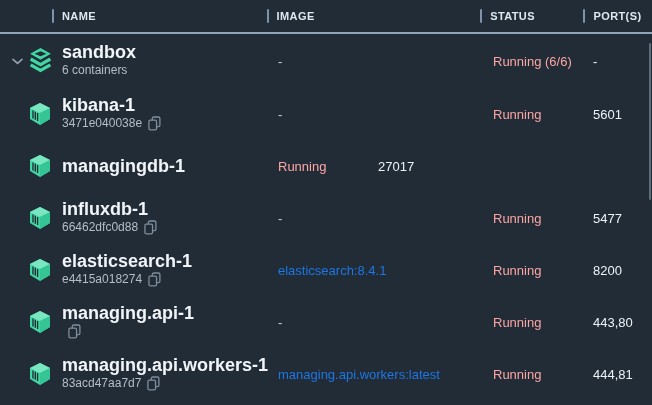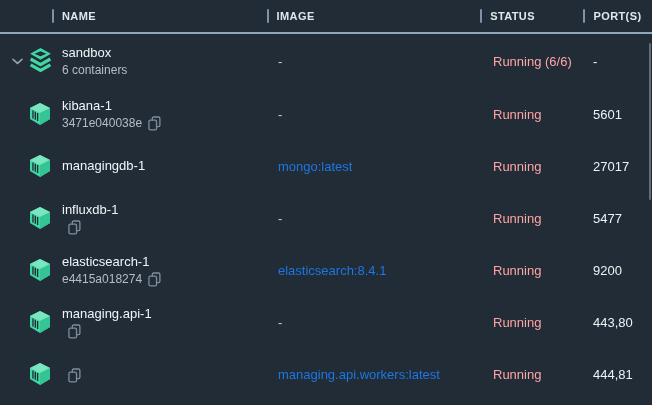--- a/index.html
+++ b/index.html
@@ -65,21 +65,21 @@
   }
   .group-row .chevron{visibility:visible;}
   .row-icon{
     width:26px;height:28px;margin-left:3px;flex:0 0 auto;
     display:flex;align-items:center;justify-content:center;
   }
   .row-icon .stack{display:none;}
   .group-row .row-icon .stack{display:block;}
   .name-text{margin-left:9px;min-width:0;}
   .row-title{
-    font-size:13px;font-weight:normal;color:var(--title);
+    font-size:18px;font-weight:bold;color:var(--title);
     line-height:16px;white-space:nowrap;
   }
   .row-sub{
     display:flex;align-items:center;
     font-size:12px;color:var(--sub);line-height:15px;margin-top:2px;
     white-space:nowrap;
   }
   .copy{margin-left:6px;display:flex;align-items:center;cursor:pointer;}
   .image-cell{width:215px;padding-left:10px;white-space:nowrap;overflow:hidden;}
   .image-cell.link{color:var(--link);cursor:pointer;}
@@ -193,21 +193,20 @@
           <polygon points="12,1 22,6 22,17 12,23 2,17 2,6" fill="var(--teal)"></polygon>
           <polygon points="12,1 22,6 12,11 2,6" fill="var(--teal-light)"></polygon>
           <polygon points="12,11 22,6 22,17 12,23" fill="var(--teal-dark)"></polygon>
           <path d="M5 8.6 V16.5 M7.3 9.8 V17.8 M9.6 11 V19.1" stroke="#1c2630" stroke-width="1.3"></path>
         </svg>
       </span>
       <span class="name-text">
         <span class="row-title">managingdb-1</span>
       </span>
     </div>
-    <div class="cell image-cell link">mongo:latest</div>
     <div class="cell status-cell">Running</div>
     <div class="cell ports-cell">27017</div>
   </div>
 
   <div class="row">
     <div class="cell name-cell">
       <span class="chevron">
         <svg width="11" height="7" viewBox="0 0 11 7">
               <path d="M1 1.3 L5.5 5.4 L10 1.3" stroke="#94a1ae" stroke-width="1.6" fill="none" stroke-linecap="round"></path>
             </svg>
@@ -217,20 +216,21 @@
         <svg class="cube" width="24" height="24" viewBox="0 0 24 24">
           <polygon points="12,1 22,6 22,17 12,23 2,17 2,6" fill="var(--teal)"></polygon>
           <polygon points="12,1 22,6 12,11 2,6" fill="var(--teal-light)"></polygon>
           <polygon points="12,11 22,6 22,17 12,23" fill="var(--teal-dark)"></polygon>
           <path d="M5 8.6 V16.5 M7.3 9.8 V17.8 M9.6 11 V19.1" stroke="#1c2630" stroke-width="1.3"></path>
         </svg>
       </span>
       <span class="name-text">
         <span class="row-title">influxdb-1</span>
         <span class="row-sub">
+          <span class="sub-text">66462dfc0d88</span>
           <span class="copy">
             <svg width="13" height="15" viewBox="0 0 14 16">
               <rect x="4.6" y="1" width="8.2" height="10.4" rx="1.5" fill="none" stroke="var(--icon-line)" stroke-width="1.4"></rect>
               <rect x="1" y="4.4" width="8.2" height="10.4" rx="1.5" fill="var(--bg)" stroke="var(--icon-line)" stroke-width="1.4"></rect>
             </svg>
           </span>
         </span>
       </span>
     </div>
     <div class="cell image-cell">-</div>
@@ -262,21 +262,21 @@
             <svg width="13" height="15" viewBox="0 0 14 16">
               <rect x="4.6" y="1" width="8.2" height="10.4" rx="1.5" fill="none" stroke="var(--icon-line)" stroke-width="1.4"></rect>
               <rect x="1" y="4.4" width="8.2" height="10.4" rx="1.5" fill="var(--bg)" stroke="var(--icon-line)" stroke-width="1.4"></rect>
             </svg>
           </span>
         </span>
       </span>
     </div>
     <div class="cell image-cell link">elasticsearch:8.4.1</div>
     <div class="cell status-cell">Running</div>
-    <div class="cell ports-cell">9200</div>
+    <div class="cell ports-cell">8200</div>
   </div>
 
   <div class="row">
     <div class="cell name-cell">
       <span class="chevron">
         <svg width="11" height="7" viewBox="0 0 11 7">
               <path d="M1 1.3 L5.5 5.4 L10 1.3" stroke="#94a1ae" stroke-width="1.6" fill="none" stroke-linecap="round"></path>
             </svg>
       </span>
       <span class="row-icon">
@@ -315,21 +315,23 @@
       <span class="row-icon">
 
         <svg class="cube" width="24" height="24" viewBox="0 0 24 24">
           <polygon points="12,1 22,6 22,17 12,23 2,17 2,6" fill="var(--teal)"></polygon>
           <polygon points="12,1 22,6 12,11 2,6" fill="var(--teal-light)"></polygon>
           <polygon points="12,11 22,6 22,17 12,23" fill="var(--teal-dark)"></polygon>
           <path d="M5 8.6 V16.5 M7.3 9.8 V17.8 M9.6 11 V19.1" stroke="#1c2630" stroke-width="1.3"></path>
         </svg>
       </span>
       <span class="name-text">
-        <span class="row-sub">
+        <span class="row-title">managing.api.workers-1</span>
+        <span class="row-sub">
+          <span class="sub-text">83acd47aa7d7</span>
           <span class="copy">
             <svg width="13" height="15" viewBox="0 0 14 16">
               <rect x="4.6" y="1" width="8.2" height="10.4" rx="1.5" fill="none" stroke="var(--icon-line)" stroke-width="1.4"></rect>
               <rect x="1" y="4.4" width="8.2" height="10.4" rx="1.5" fill="var(--bg)" stroke="var(--icon-line)" stroke-width="1.4"></rect>
             </svg>
           </span>
         </span>
       </span>
     </div>
     <div class="cell image-cell link">managing.api.workers:latest</div>

